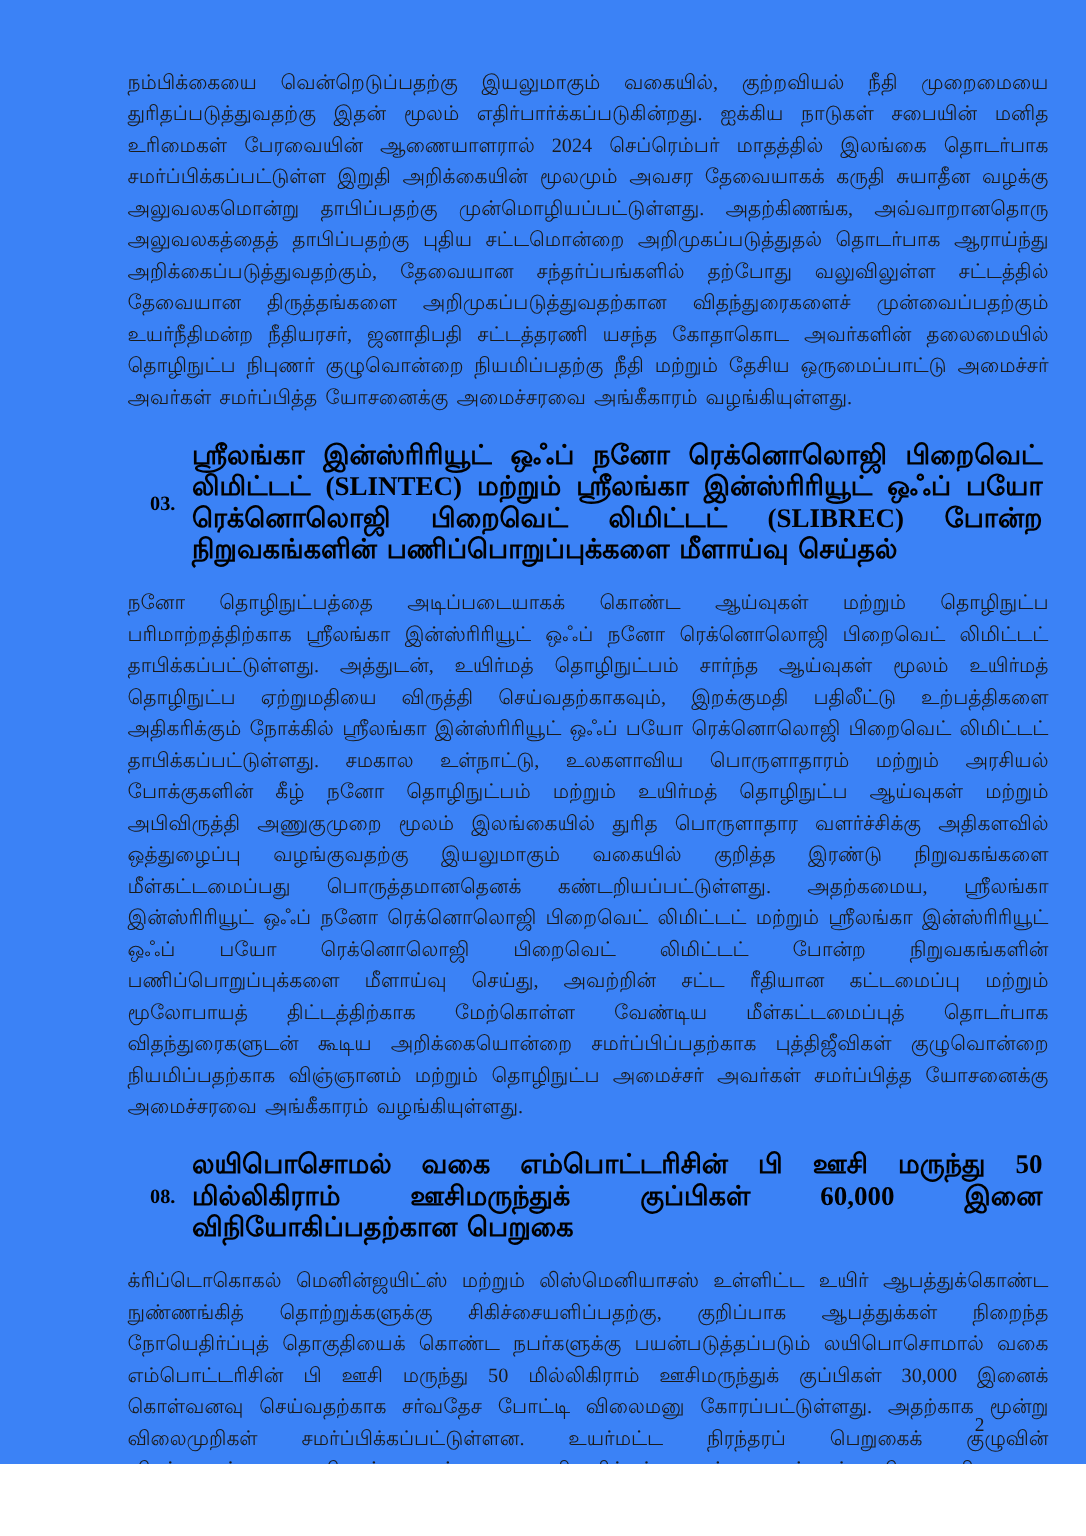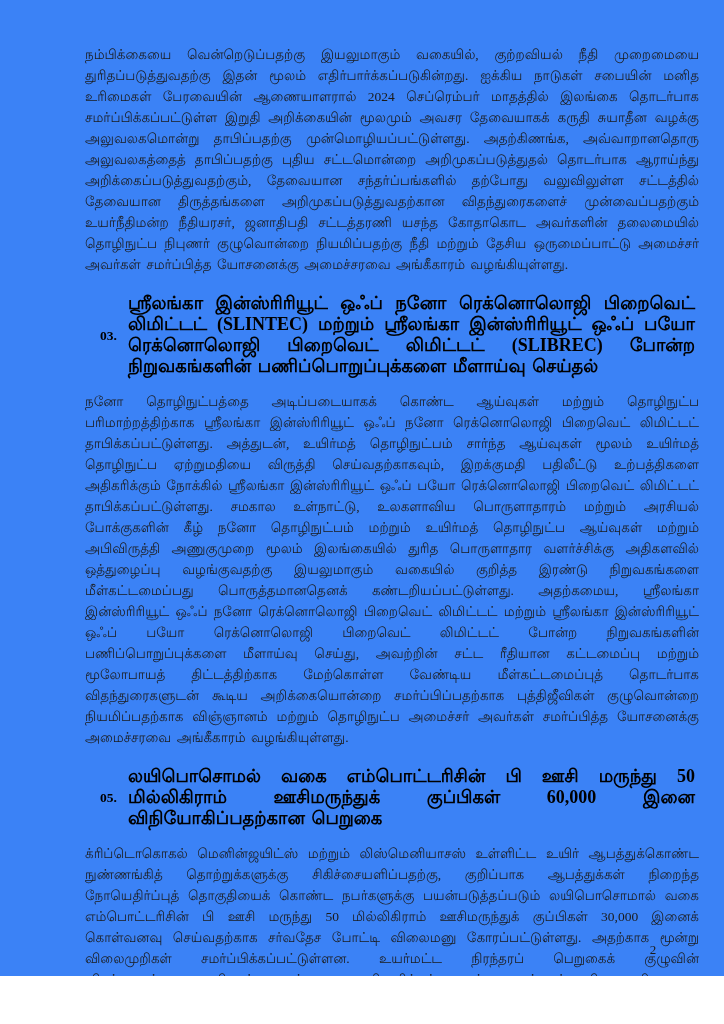--- a/index.html
+++ b/index.html
@@ -74,21 +74,21 @@
     <p class="body-para">நம்பிக்கையை வென்றெடுப்பதற்கு இயலுமாகும் வகையில், குற்றவியல் நீதி முறைமையை துரிதப்படுத்துவதற்கு இதன் மூலம் எதிர்பார்க்கப்படுகின்றது. ஐக்கிய நாடுகள் சபையின் மனித உரிமைகள் பேரவையின் ஆணையாளரால் 2024 செப்ரெம்பர் மாதத்தில் இலங்கை தொடர்பாக சமர்ப்பிக்கப்பட்டுள்ள இறுதி அறிக்கையின் மூலமும் அவசர தேவையாகக் கருதி சுயாதீன வழக்கு அலுவலகமொன்று தாபிப்பதற்கு முன்மொழியப்பட்டுள்ளது. அதற்கிணங்க, அவ்வாறானதொரு அலுவலகத்தைத் தாபிப்பதற்கு புதிய சட்டமொன்றை அறிமுகப்படுத்துதல் தொடர்பாக ஆராய்ந்து அறிக்கைப்படுத்துவதற்கும், தேவையான சந்தர்ப்பங்களில் தற்போது வலுவிலுள்ள சட்டத்தில் தேவையான திருத்தங்களை அறிமுகப்படுத்துவதற்கான விதந்துரைகளைச் முன்வைப்பதற்கும் உயர்நீதிமன்ற நீதியரசர், ஜனாதிபதி சட்டத்தரணி யசந்த கோதாகொட அவர்களின் தலைமையில் தொழிநுட்ப நிபுணர் குழுவொன்றை நியமிப்பதற்கு நீதி மற்றும் தேசிய ஒருமைப்பாட்டு அமைச்சர் அவர்கள் சமர்ப்பித்த யோசனைக்கு அமைச்சரவை அங்கீகாரம் வழங்கியுள்ளது.</p>
 
     <div class="agenda-item">
       <span class="item-number">03.</span>
       <h3 class="item-title">ஸ்ரீலங்கா இன்ஸ்ரிரியூட் ஒஃப் நனோ ரெக்னொலொஜி பிறைவெட் லிமிட்டட் (SLINTEC) மற்றும் ஸ்ரீலங்கா இன்ஸ்ரிரியூட் ஒஃப் பயோ ரெக்னொலொஜி பிறைவெட் லிமிட்டட் (SLIBREC) போன்ற நிறுவகங்களின் பணிப்பொறுப்புக்களை மீளாய்வு செய்தல்</h3>
     </div>
 
     <p class="body-para">நனோ தொழிநுட்பத்தை அடிப்படையாகக் கொண்ட ஆய்வுகள் மற்றும் தொழிநுட்ப பரிமாற்றத்திற்காக ஸ்ரீலங்கா இன்ஸ்ரிரியூட் ஒஃப் நனோ ரெக்னொலொஜி பிறைவெட் லிமிட்டட் தாபிக்கப்பட்டுள்ளது. அத்துடன், உயிர்மத் தொழிநுட்பம் சார்ந்த ஆய்வுகள் மூலம் உயிர்மத் தொழிநுட்ப ஏற்றுமதியை விருத்தி செய்வதற்காகவும், இறக்குமதி பதிலீட்டு உற்பத்திகளை அதிகரிக்கும் நோக்கில் ஸ்ரீலங்கா இன்ஸ்ரிரியூட் ஒஃப் பயோ ரெக்னொலொஜி பிறைவெட் லிமிட்டட் தாபிக்கப்பட்டுள்ளது. சமகால உள்நாட்டு, உலகளாவிய பொருளாதாரம் மற்றும் அரசியல் போக்குகளின் கீழ் நனோ தொழிநுட்பம் மற்றும் உயிர்மத் தொழிநுட்ப ஆய்வுகள் மற்றும் அபிவிருத்தி அணுகுமுறை மூலம் இலங்கையில் துரித பொருளாதார வளர்ச்சிக்கு அதிகளவில் ஒத்துழைப்பு வழங்குவதற்கு இயலுமாகும் வகையில் குறித்த இரண்டு நிறுவகங்களை மீள்கட்டமைப்பது பொருத்தமானதெனக் கண்டறியப்பட்டுள்ளது. அதற்கமைய, ஸ்ரீலங்கா இன்ஸ்ரிரியூட் ஒஃப் நனோ ரெக்னொலொஜி பிறைவெட் லிமிட்டட் மற்றும் ஸ்ரீலங்கா இன்ஸ்ரிரியூட் ஒஃப் பயோ ரெக்னொலொஜி பிறைவெட் லிமிட்டட் போன்ற நிறுவகங்களின் பணிப்பொறுப்புக்களை மீளாய்வு செய்து, அவற்றின் சட்ட ரீதியான கட்டமைப்பு மற்றும் மூலோபாயத் திட்டத்திற்காக மேற்கொள்ள வேண்டிய மீள்கட்டமைப்புத் தொடர்பாக விதந்துரைகளுடன் கூடிய அறிக்கையொன்றை சமர்ப்பிப்பதற்காக புத்திஜீவிகள் குழுவொன்றை நியமிப்பதற்காக விஞ்ஞானம் மற்றும் தொழிநுட்ப அமைச்சர் அவர்கள் சமர்ப்பித்த யோசனைக்கு அமைச்சரவை அங்கீகாரம் வழங்கியுள்ளது.</p>
 
     <div class="agenda-item">
-      <span class="item-number">05.</span>
+      <span class="item-number">08.</span>
       <h3 class="item-title">லயிபொசொமல் வகை எம்பொட்டரிசின் பி ஊசி மருந்து 50 மில்லிகிராம் ஊசிமருந்துக் குப்பிகள் 60,000 இனை விநியோகிப்பதற்கான பெறுகை</h3>
     </div>
 
     <p class="body-para">க்ரிப்டொகொகல் மெனின்ஜயிட்ஸ் மற்றும் லிஸ்மெனியாசஸ் உள்ளிட்ட உயிர் ஆபத்துக்கொண்ட நுண்ணங்கித் தொற்றுக்களுக்கு சிகிச்சையளிப்பதற்கு, குறிப்பாக ஆபத்துக்கள் நிறைந்த நோயெதிர்ப்புத் தொகுதியைக் கொண்ட நபர்களுக்கு பயன்படுத்தப்படும் லயிபொசொமால் வகை எம்பொட்டரிசின் பி ஊசி மருந்து 50 மில்லிகிராம் ஊசிமருந்துக் குப்பிகள் 30,000 இனைக் கொள்வனவு செய்வதற்காக சர்வதேச போட்டி விலைமனு கோரப்பட்டுள்ளது. அதற்காக மூன்று விலைமுறிகள் சமர்ப்பிக்கப்பட்டுள்ளன. உயர்மட்ட நிரந்தரப் பெறுகைக் குழுவின் விதந்துரைக்கமைய விபரங்களுடன் கூடிய பதிலளிப்புக்களுடன் குறைந்தபட்ச விலைமுறிதாரரான M/s Slim Pharmaceuticals (Pvt) Ltd, (Manufacturer – M/s Gufic Bioscience Ltd, India) இற்கு குறித்த பெறுகையின் மொத்த செலவு 194.26 மில்லியன் இலங்கை ரூபாய்களுக்கு வழங்குவதற்கு சுகாதாரம் மற்றும் வெகுசன ஊடக அமைச்சர் அவர்கள் சமர்ப்பித்துள்ள யோசனைக்கு அமைச்சரவை அங்கீகாரம் வழங்கியுள்ளது.</p>
 
   </div>
 
   <div class="page-number">2</div>
 </div>
 

